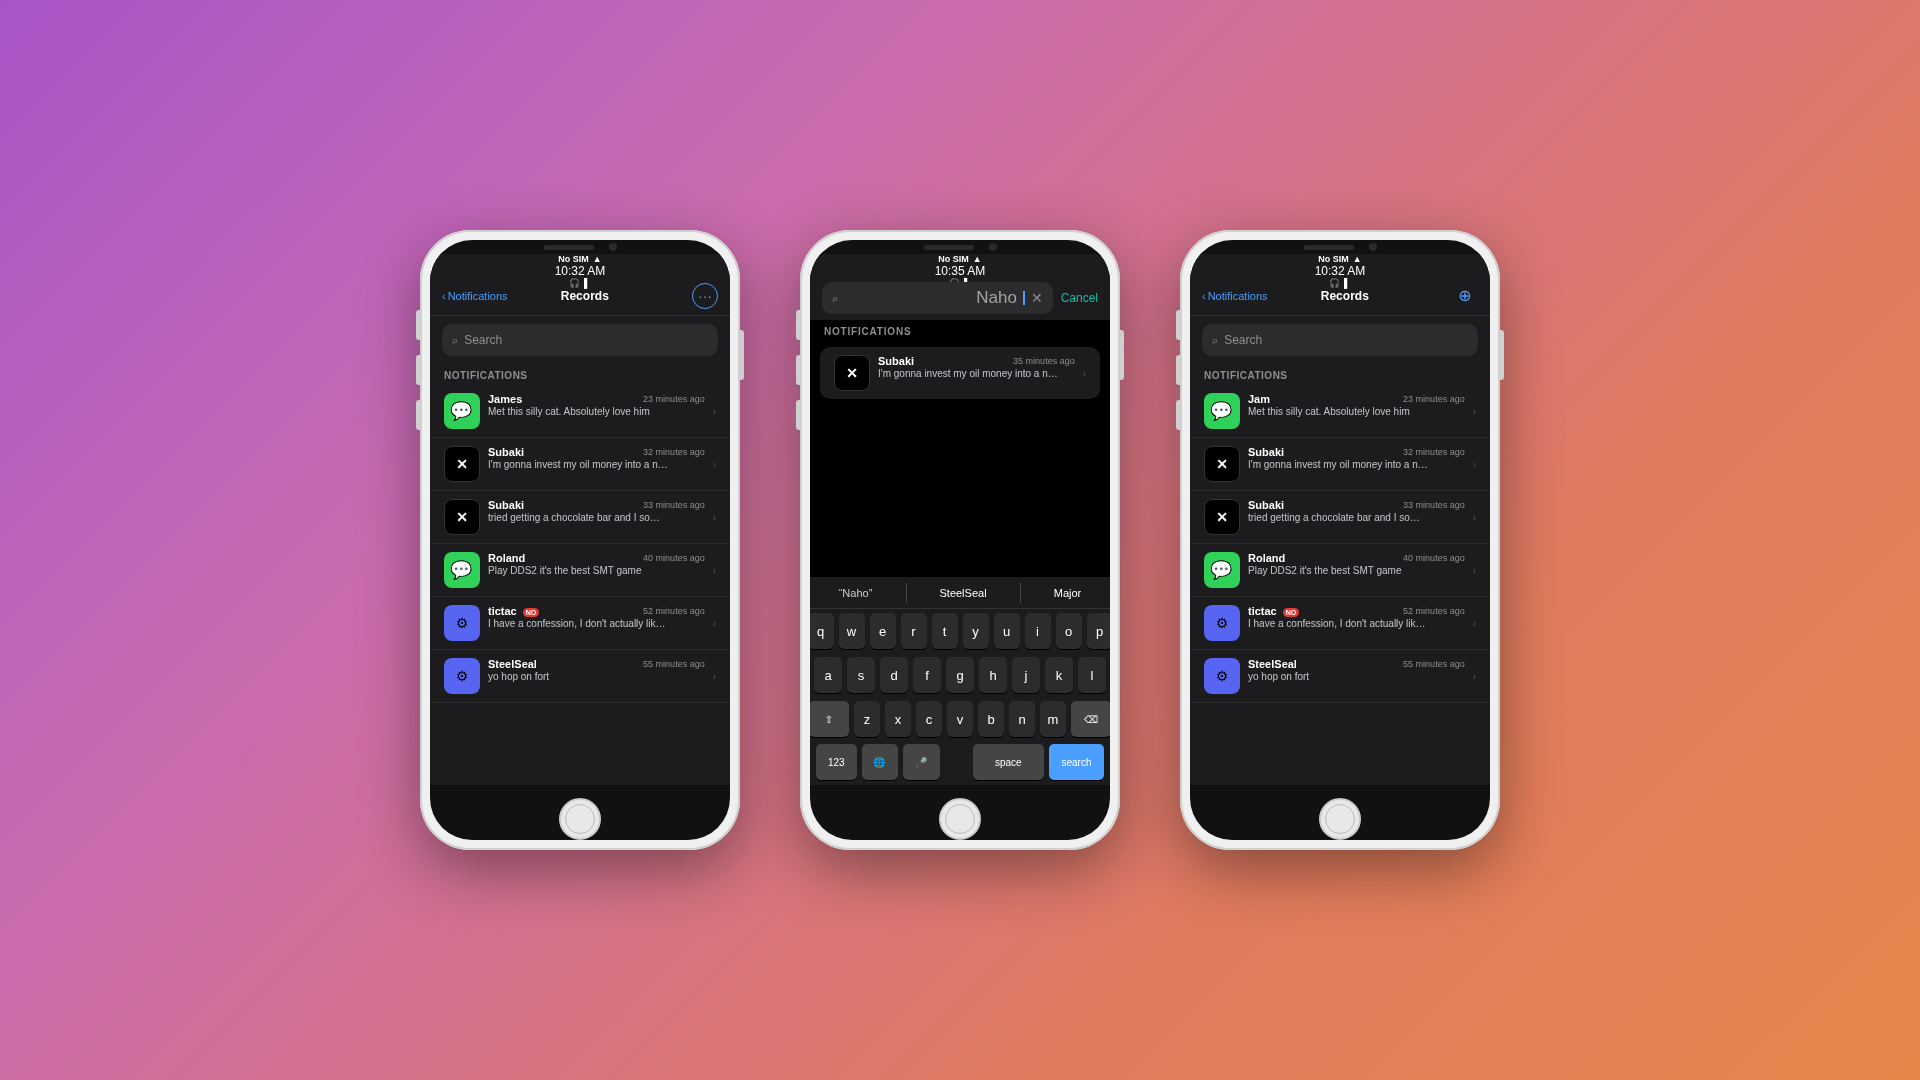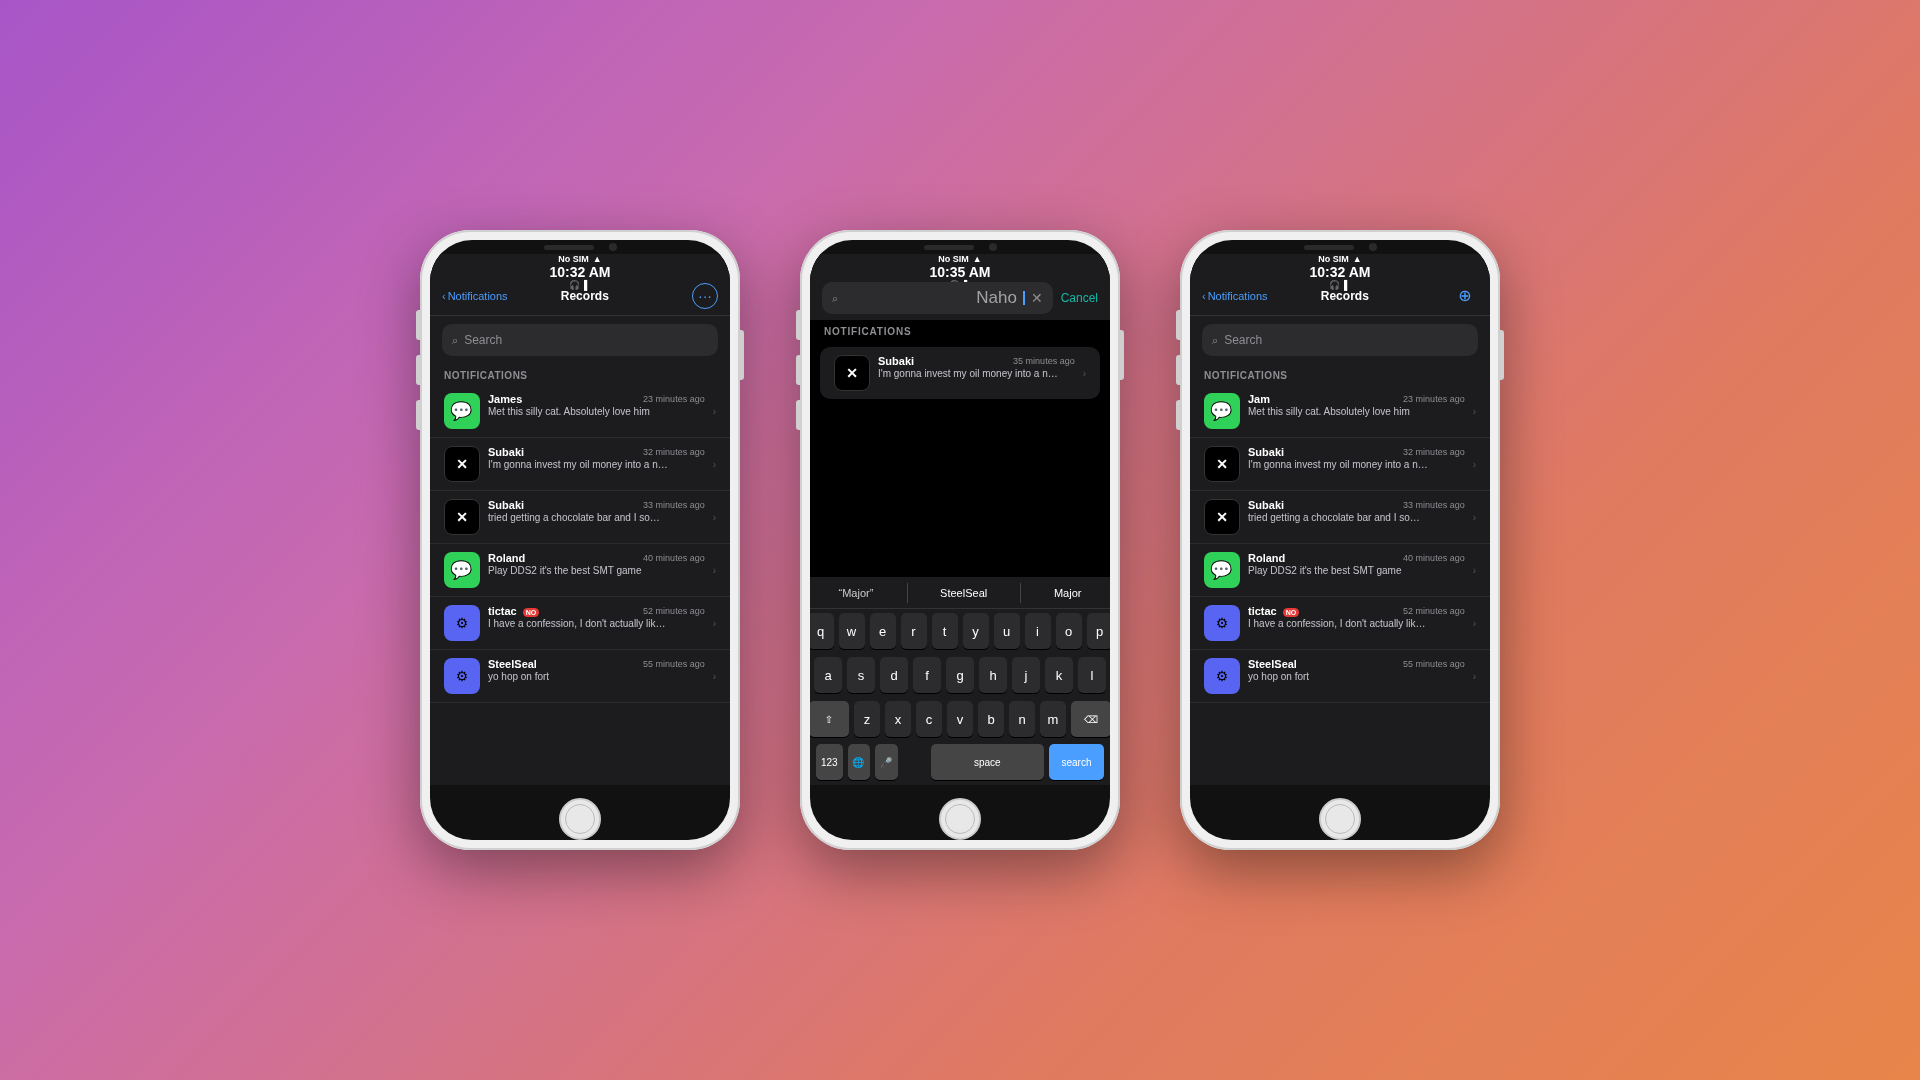--- a/index.html
+++ b/index.html
@@ -119,21 +119,21 @@
       display: flex;
       align-items: center;
       justify-content: space-between;
       padding: 0 12px;
       font-size: 9px;
       color: white;
       font-weight: 600;
       flex-direction: column;
     }
     .status-left { display: flex; align-items: center; gap: 4px; }
-    .status-center { font-size: 14px; font-weight: 700; }
+    .status-center { font-size: 12px; font-weight: 400; }
     .status-right { display: flex; align-items: center; gap: 3px; }
 
     
     .nav-bar {
       height: 40px;
       background: #1c1c1e;
       display: flex;
       align-items: center;
       padding: 0 12px;
       border-bottom: 0.5px solid #333;
@@ -356,21 +356,21 @@
     }
     .kb-func-key {
       background: #454545;
       color: white;
       font-size: 10px;
       border-radius: 5px;
       height: 36px;
       display: flex;
       align-items: center;
       justify-content: center;
-      padding: 0 5px;
+      padding: 0 12px;
       box-shadow: 0 1px 0 #000;
     }
 
     
     .dropdown-overlay {
       position: absolute;
       top: 62px;
       right: 5px;
       width: 160px;
       background: #2c2c2e;
@@ -548,21 +548,21 @@
               <span class="notif-time">35 minutes ago</span>
             </div>
             <div class="notif-text">I'm gonna invest my oil money into a nahobino sculpture</div>
           </div>
           <span class="notif-chevron">›</span>
         </div>
       </div>
 
       <div class="keyboard">
         <div class="autocomplete-row">
-          <span class="autocomplete-item quoted">“Major”</span>
+          <span class="autocomplete-item quoted">“Naho”</span>
           <div class="autocomplete-divider"></div>
           <span class="autocomplete-item">SteelSeal</span>
           <div class="autocomplete-divider"></div>
           <span class="autocomplete-item">Major</span>
         </div>
         <div class="kb-row">
           <div class="kb-key">q</div>
           <div class="kb-key">w</div>
           <div class="kb-key">e</div>
           <div class="kb-key">r</div>

